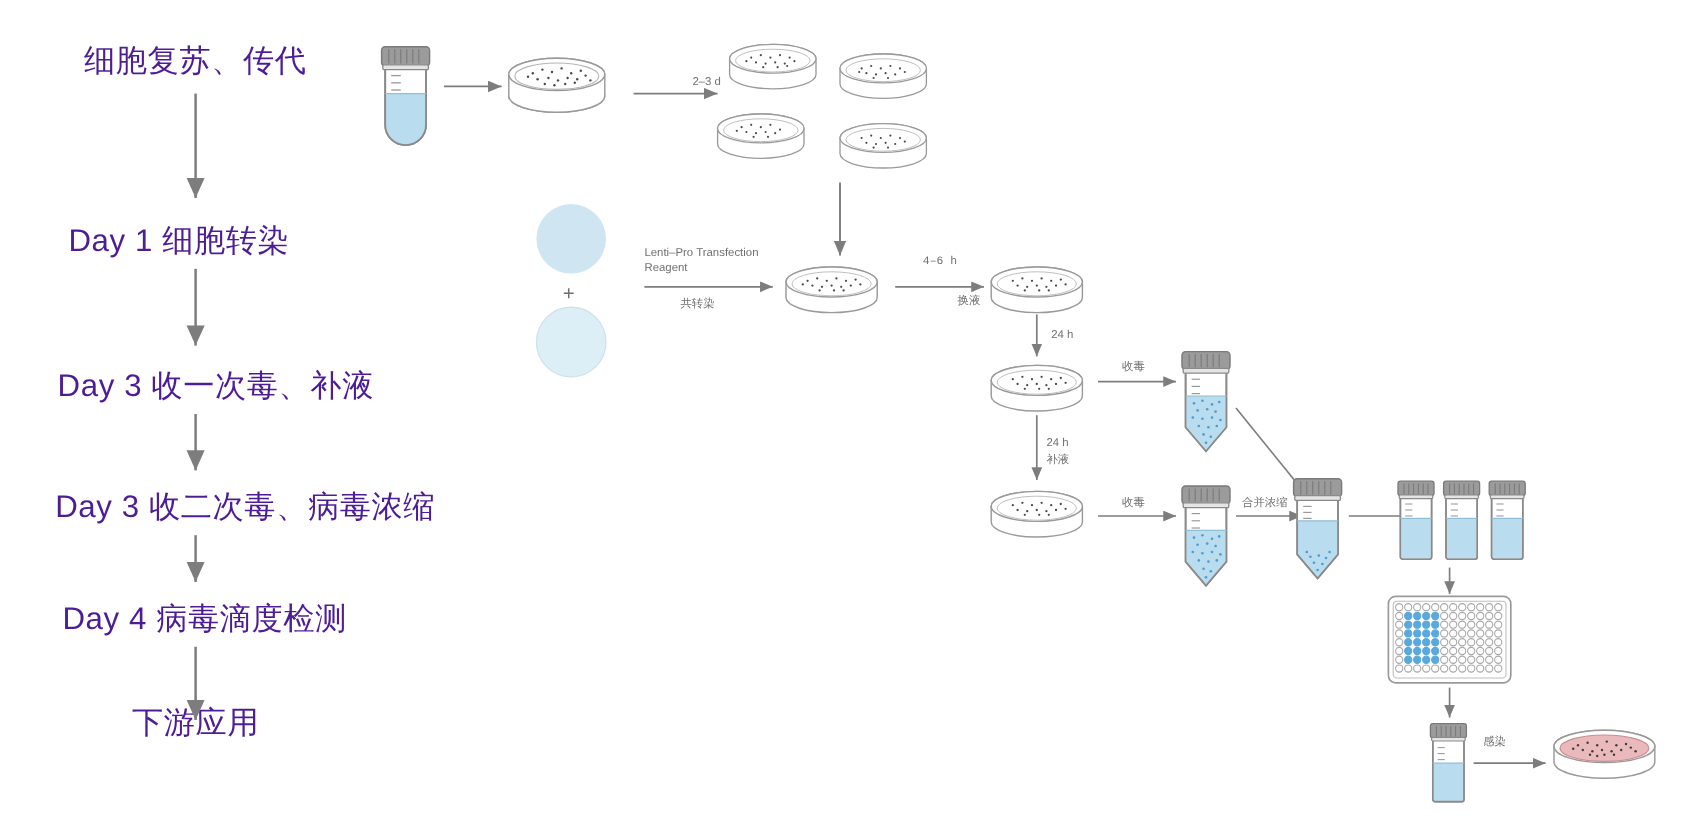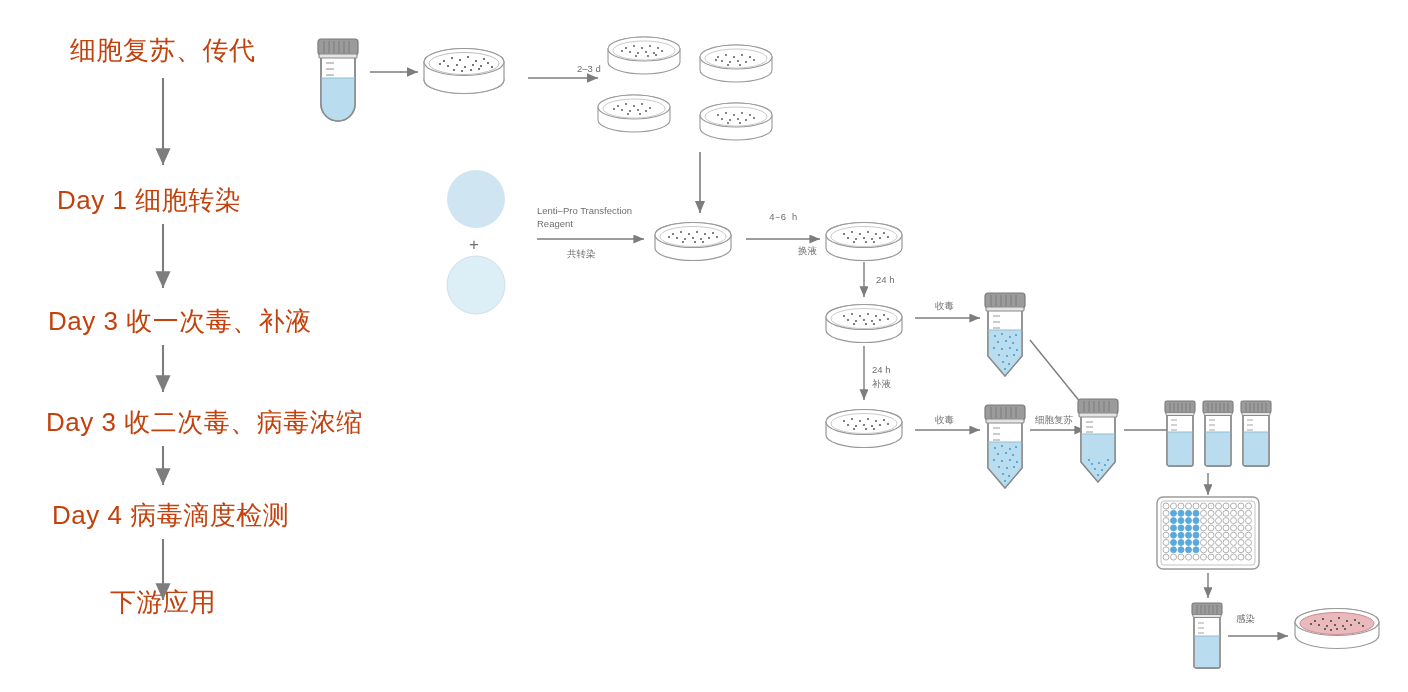--- a/index.html
+++ b/index.html
@@ -11,21 +11,21 @@
   #stage{
     position:relative;
     width:1408px;
     height:692px;
     background:#ffffff;
     overflow:hidden;
   }
   #stage svg{position:absolute;left:0;top:0;}
   .step-label{
     position:absolute;
-    color:#c2410c;
+    color:#4c1d95;
     font-size:26px;
     line-height:1.1;
     white-space:nowrap;
     letter-spacing:0.5px;
   }
   .small-label{
     position:absolute;
     color:#6f6f6f;
     font-size:9.5px;
     line-height:1.35;
@@ -79,21 +79,21 @@
   <div class="small-label" style="left:798px; top:245px;">换液</div>
 
   <div class="small-label" style="left:876px; top:274px;">24 h</div>
 
   <div class="small-label" style="left:872px; top:364px;">24 h</div>
   <div class="small-label" style="left:872px; top:378px;">补液</div>
 
   <div class="small-label" style="left:935px; top:300px;">收毒</div>
   <div class="small-label" style="left:935px; top:414px;">收毒</div>
 
-  <div class="small-label" style="left:1035px; top:414px;">细胞复苏</div>
+  <div class="small-label" style="left:1035px; top:414px;">合并浓缩</div>
   <div class="small-label" style="left:1089px; top:414px;text-align:right;">分装</div>
   <div class="small-label" style="left:1236px; top:613px;">感染</div>
 
   <svg width="1408" height="692" viewBox="0 0 1408 692">
     <defs>
       <marker id="ah" markerWidth="9" markerHeight="9" refX="7.6" refY="3.2" orient="auto">
         <path d="M0,0 L7.6,3.2 L0,6.4 z" fill="#7d7d7d"></path>
       </marker>
       <marker id="ahBig" markerWidth="10" markerHeight="10" refX="8" refY="3.6" orient="auto">
         <path d="M0,0 L8,3.6 L0,7.2 z" fill="#7d7d7d"></path>

